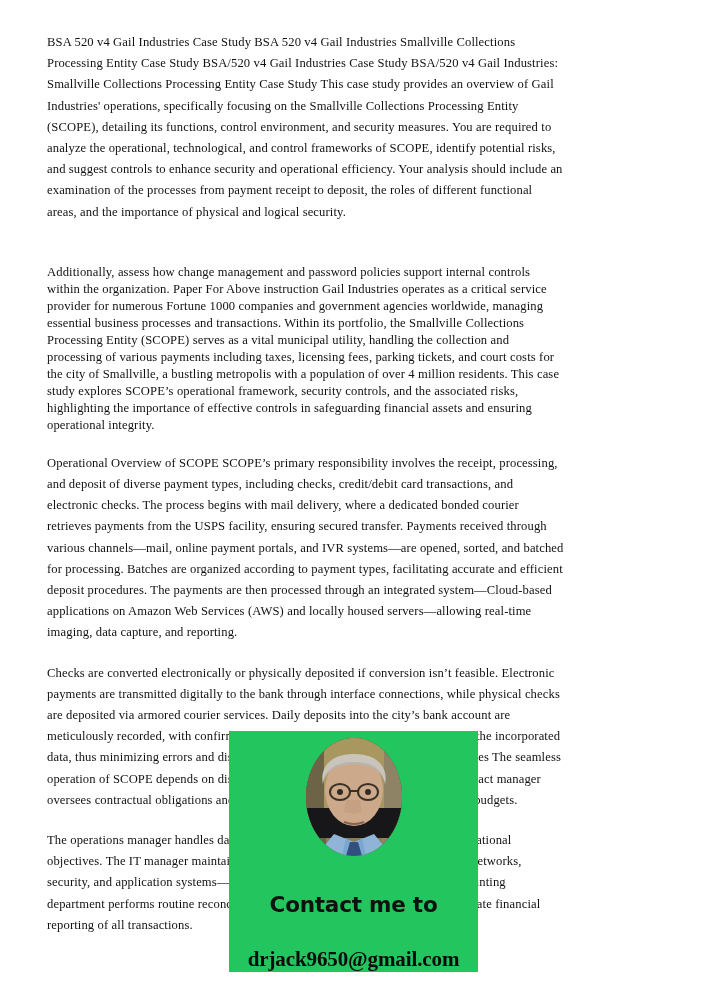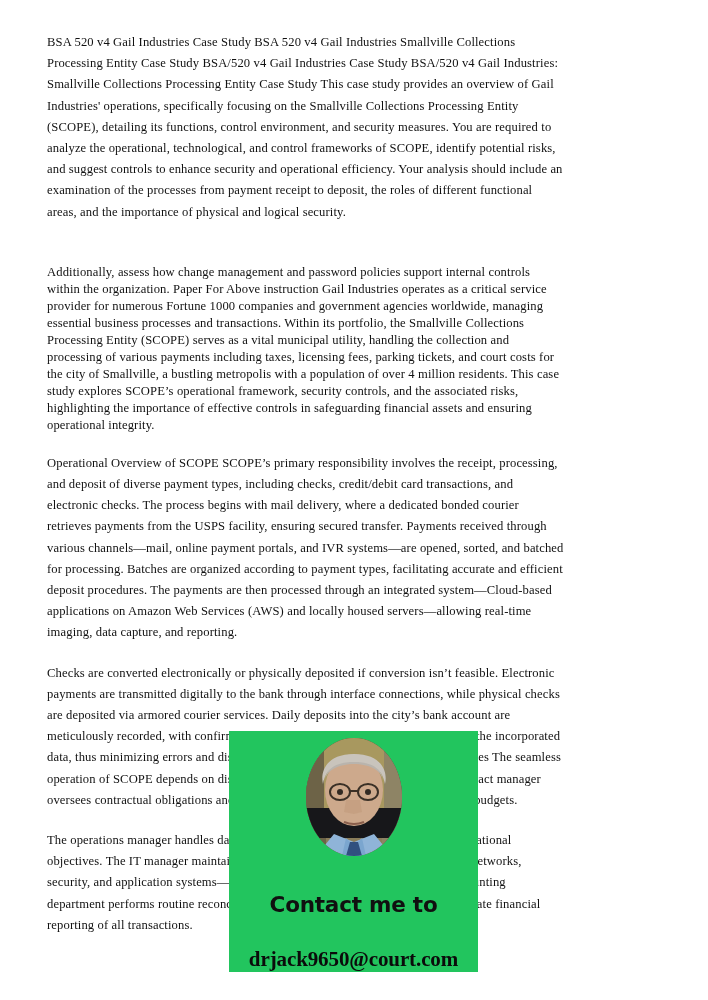--- a/index.html
+++ b/index.html
@@ -129,17 +129,17 @@
         <path d="M10 118 L28 96 L48 104 L68 96 L86 118 Z" fill="#8fb4d8"></path>
         <path d="M40 100 L48 108 L56 100 L60 118 L36 118 Z" fill="#7ba6cf"></path>
         <path d="M44 104 L52 104 L56 118 L40 118 Z" fill="#31507f"></path>
       </svg>
     </div>
 
     <div id="contact-lines">
       <div class="contact-line">Contact me to</div>
     </div>
 
-    <div id="contact-email">drjack9650@court.com</div>
+    <div id="contact-email">drjack9650@gmail.com</div>
 
   </div>
 
 </div>
 
 </body></html>

